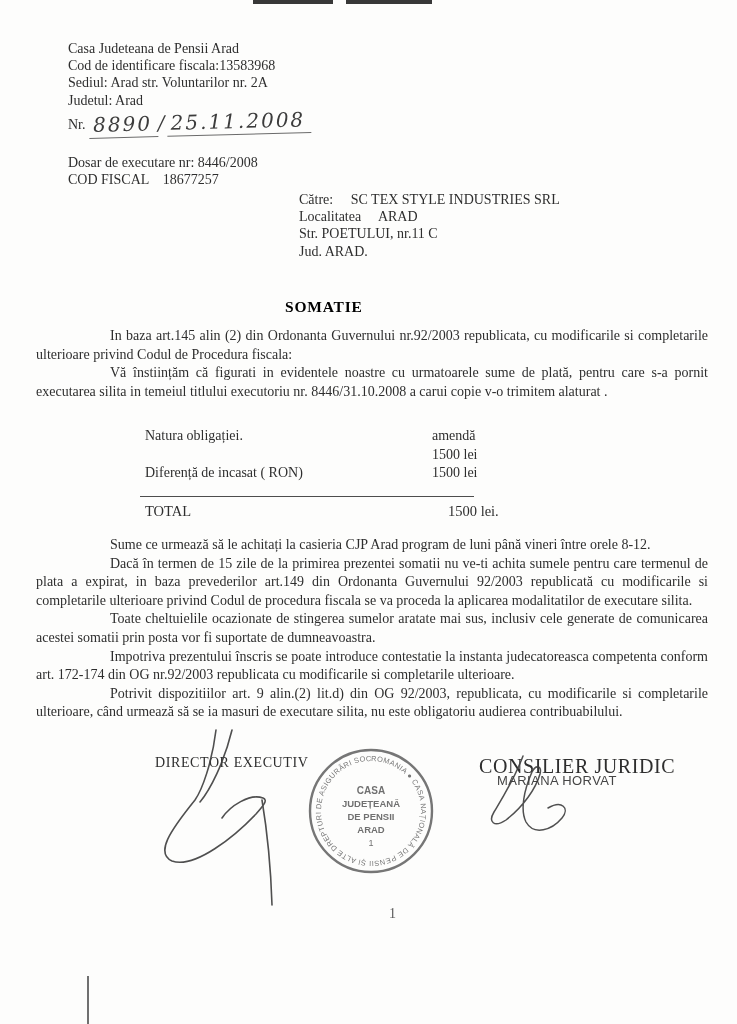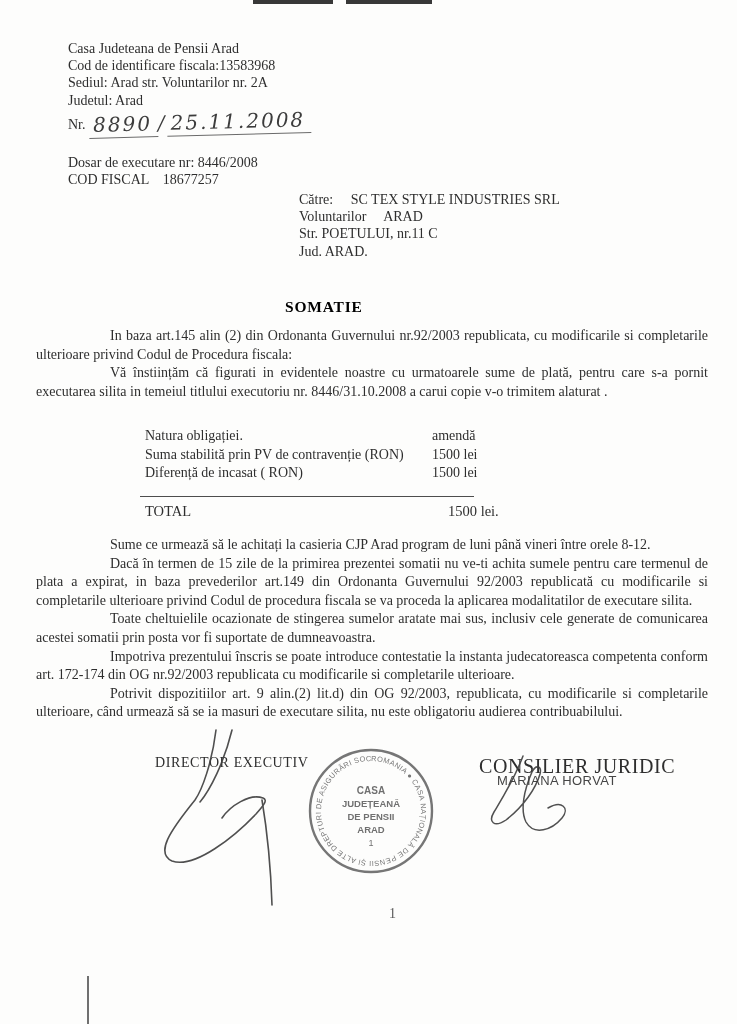--- a/index.html
+++ b/index.html
@@ -101,41 +101,40 @@
     <div class="line">Dosar de executare nr: 8446/2008</div>
     <div class="line prewrap">COD FISCAL    18677257</div>
   </div>
 
   <div class="abs recipient-block">
     <div class="line">
       <span class="lbl">Către:</span>
       <span>SC TEX STYLE INDUSTRIES SRL</span>
     </div>
     <div class="line">
-      <span class="lbl">Voluntarilor</span>
+      <span class="lbl">Localitatea</span>
       <span>ARAD</span>
     </div>
     <div class="line">Str. POETULUI, nr.11 C</div>
     <div class="line">Jud. ARAD.</div>
   </div>
 
   <div class="abs doc-title">SOMATIE</div>
 
   <div class="abs paragraphs intro-paragraphs">
     <p>In baza art.145  alin (2) din Ordonanta Guvernului nr.92/2003 republicata, cu  modificarile si completarile ulterioare privind Codul de Procedura fiscala:</p>
     <p>Vă înstiințăm că figurati in evidentele noastre cu urmatoarele sume de plată, pentru care s-a pornit executarea silita in temeiul titlului executoriu nr. 8446/31.10.2008 a carui copie v-o trimitem alaturat .</p>
   </div>
 
   <div class="abs obl-table">
     <div class="obl-row">
       <span>Natura obligației.</span>
       <span class="val">amendă</span>
     </div>
     <div class="obl-row">
-      <span>Suma stabilită prin PV de contravenție (RON)</span>
       <span class="val">1500 lei</span>
     </div>
     <div class="obl-row">
       <span>Diferență de incasat ( RON)</span>
       <span class="val">1500 lei</span>
     </div>
   </div>
   <div class="abs obl-rule"></div>
   <div class="obl-total">
     <span>TOTAL</span>

